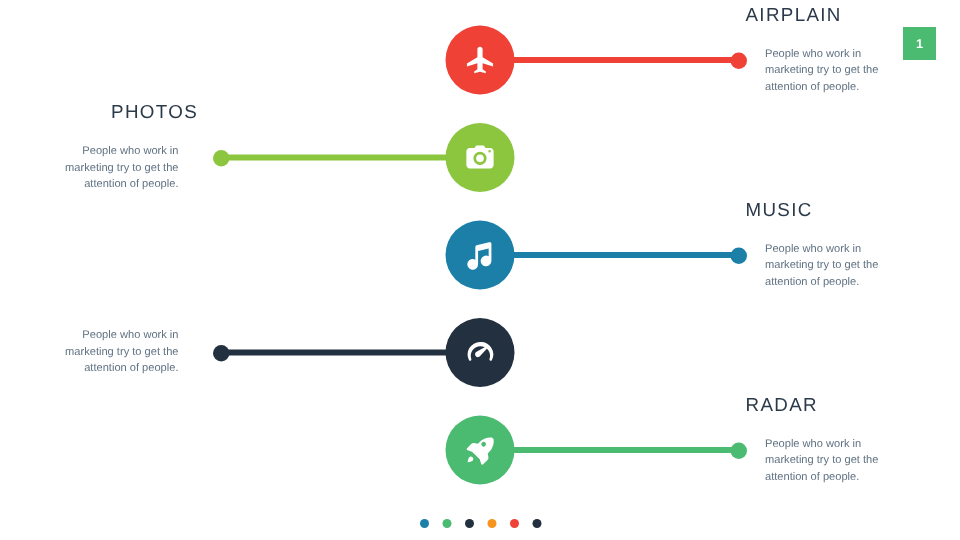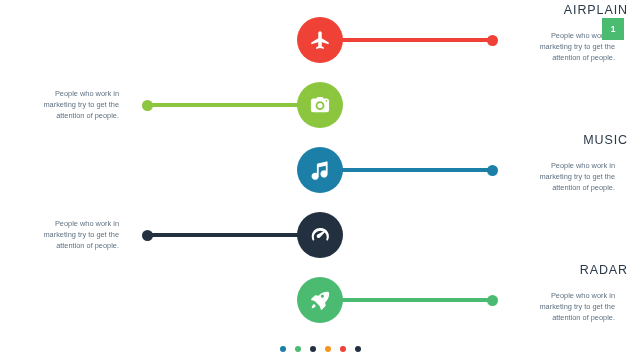--- a/index.html
+++ b/index.html
@@ -69,21 +69,21 @@
     z-index: 2;
   }
 
   
   .txt {
     position: absolute;
     top: 50%;
     transform: translateY(-50%);
     width: 120px;
   }
-  .txt.r { left: 508px; text-align: right; }
+  .txt.r { left: 497px; text-align: left; }
   .txt.l { right: 508px; text-align: right; }
 
   .title {
     font-size: 12.5px;
     letter-spacing: 0.9px;
     color: #2b3a4a;
     margin: 0 0 3px 0;
     font-weight: 400;
     line-height: 1.1;
   }
@@ -151,20 +151,21 @@
       </div>
       <div class="row" style="top: 75px;">
         <div class="conn left" style="width: 162px; background: rgb(140, 198, 63);"></div>
         <div class="endcap" style="background: rgb(140, 198, 63); right: 487px;"></div>
         <div class="node" style="background: rgb(140, 198, 63);">
           <svg width="22" height="22" viewBox="0 0 24 24" fill="#ffffff">
             <path d="M9.2 3.2 8 5H4.6C3.2 5 2.1 6.1 2.1 7.5v10c0 1.4 1.1 2.5 2.5 2.5h14.8c1.4 0 2.5-1.1 2.5-2.5v-10C21.9 6.1 20.8 5 19.4 5H16l-1.2-1.8zm2.8 4.6a4.8 4.8 0 1 1 0 9.6 4.8 4.8 0 0 1 0-9.6zm0 2a2.8 2.8 0 1 0 0 5.6 2.8 2.8 0 0 0 0-5.6zM19 6.6a.9.9 0 1 1 0 1.8.9.9 0 0 1 0-1.8z"></path>
           </svg>
         </div>
         <div class="txt l">
+          <p class="title">PHOTOS</p>
           <p class="desc">People who work in marketing try to get the attention of people.</p>
         </div>
       </div>
       <div class="row" style="top: 140px;">
         <div class="conn right" style="width: 162px; background: rgb(27, 127, 168);"></div>
         <div class="endcap" style="background: rgb(27, 127, 168); left: 487px;"></div>
         <div class="node" style="background: rgb(27, 127, 168);">
           <svg width="22" height="22" viewBox="0 0 24 24" fill="#ffffff">
             <path d="M19.3 2.6 9.6 4.9c-.6.1-1 .7-1 1.3v9.2a3.9 3.9 0 1 0 2 3.4V9.1l7.7-1.8v5.6a3.9 3.9 0 1 0 2 3.4V3.9c0-.9-.8-1.5-1.6-1.3z"></path>
           </svg>

